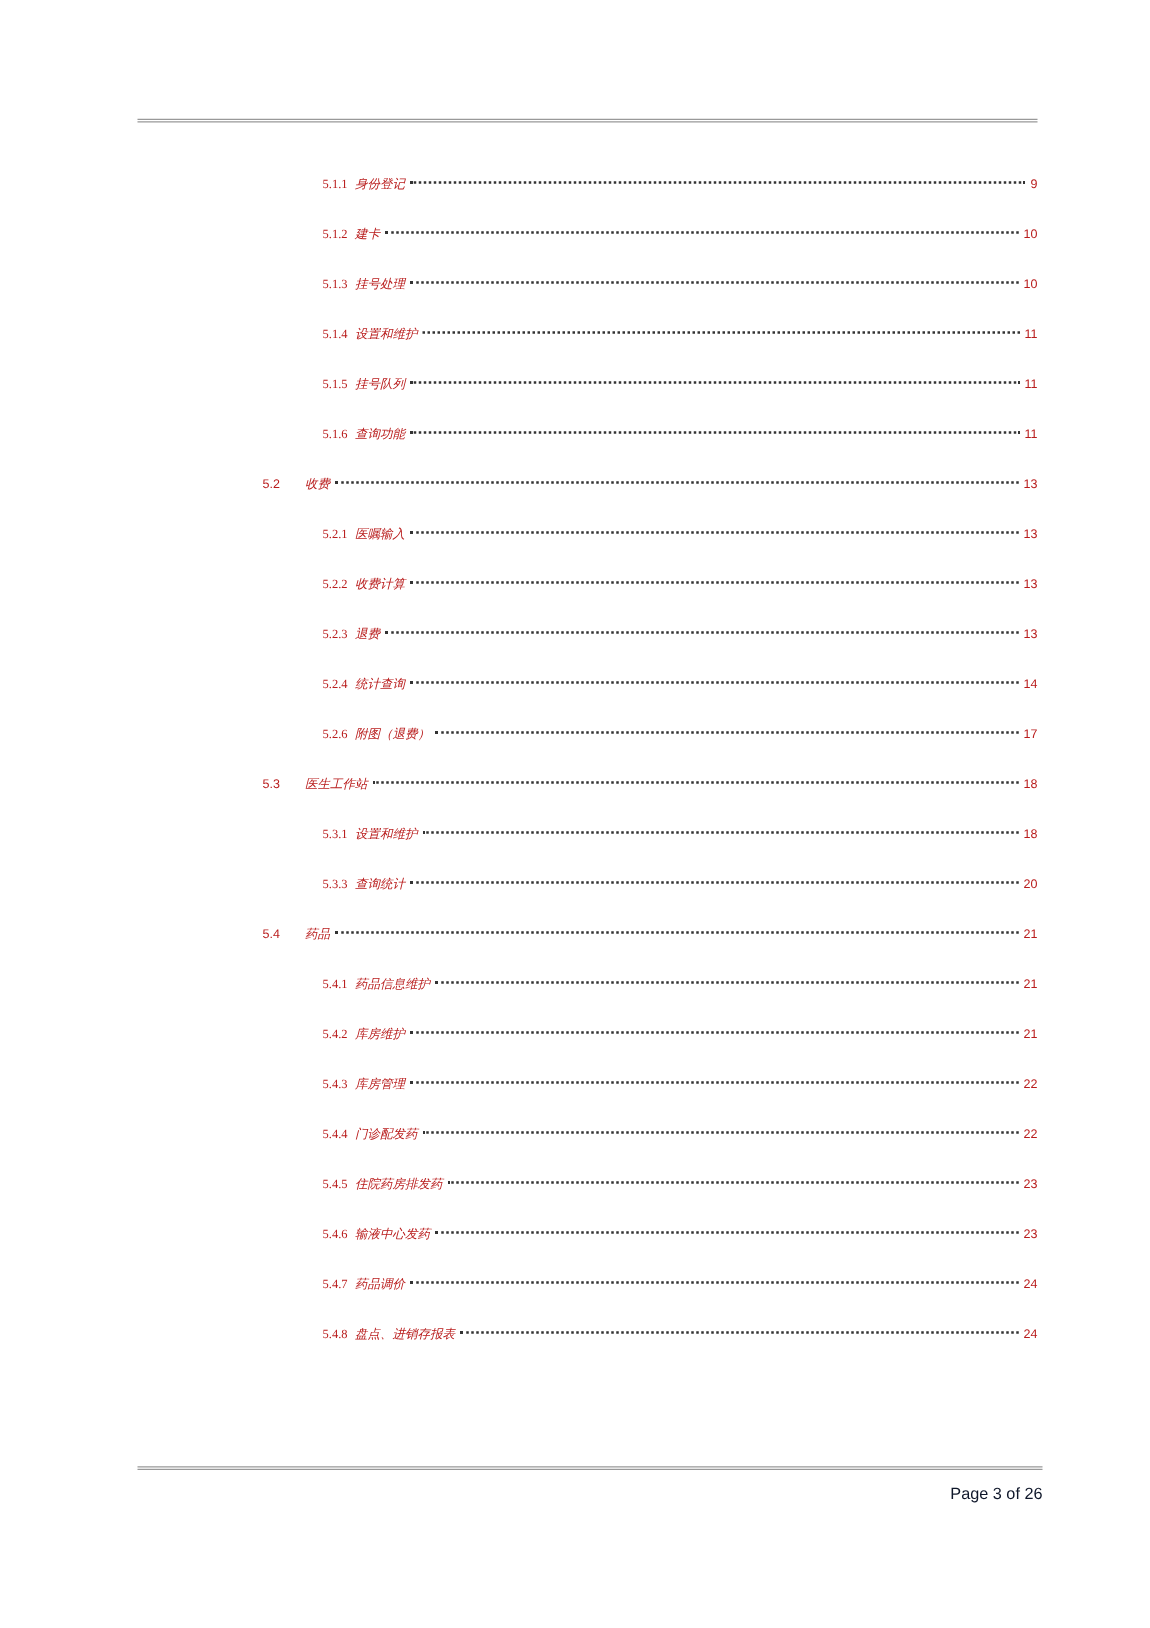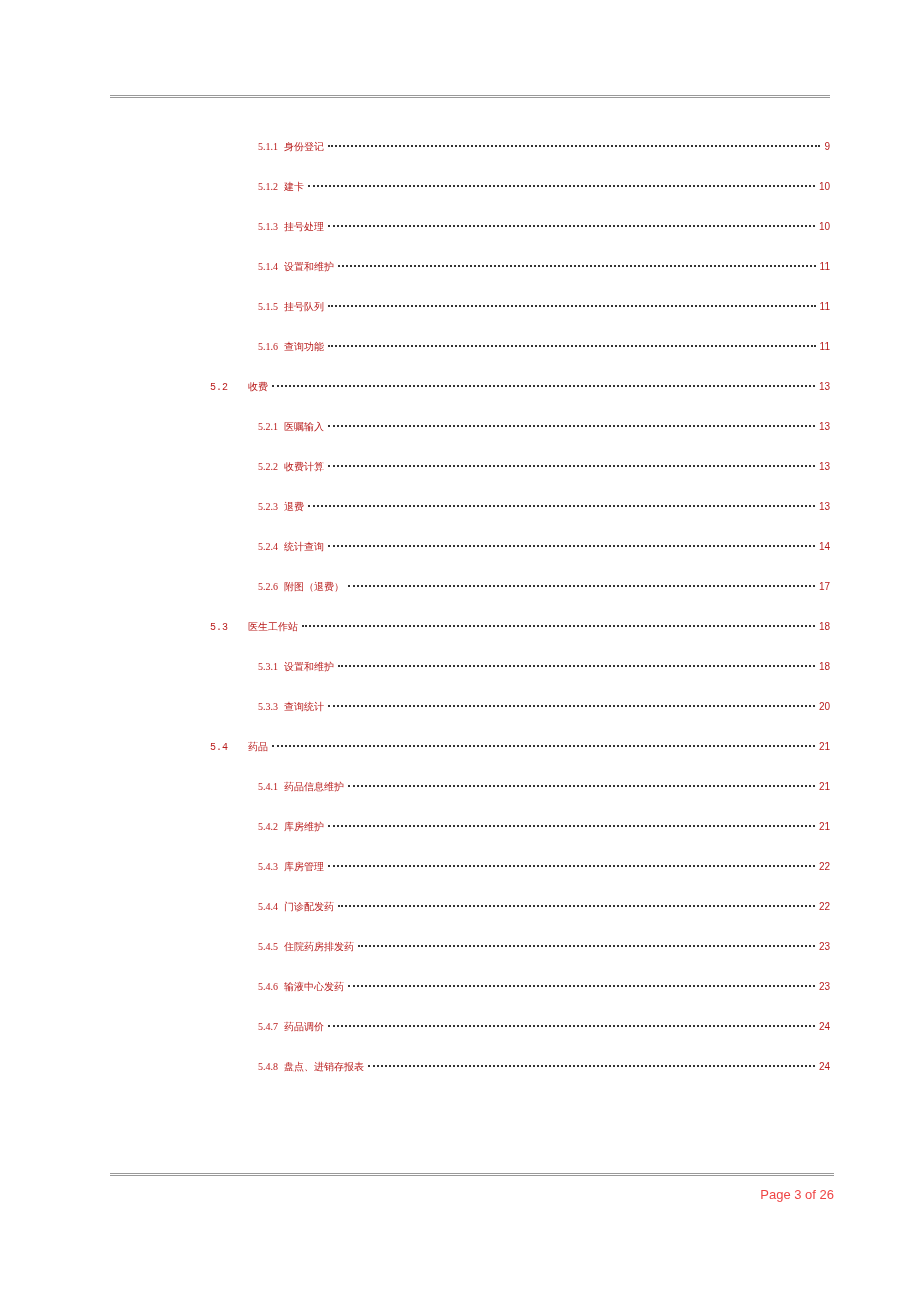--- a/index.html
+++ b/index.html
@@ -42,23 +42,24 @@
     }
     .toc-entry.level-3 {
       margin-left: 48px;
     }
     .entry-num {
       white-space: nowrap;
       margin-right: 6px;
     }
     .entry-title {
       white-space: nowrap;
+      font-style: italic;
     }
     .level-2 .entry-num {
-      font-family: Liberation Mono, monospace;
+      font-family: Liberation Sans, sans-serif;
       margin-right: 20px;
     }
     .dots {
       flex: 1;
       border-bottom: 2px dotted #333;
       margin: 0 4px;
       position: relative;
       top: -3px;
       min-width: 20px;
     }
@@ -74,21 +75,21 @@
       border-top: 1px solid #999;
       border-bottom: 1px solid #999;
       height: 3px;
     }
     .page-number {
       position: absolute;
       bottom: 20px;
       right: -4px;
       font-family: Arial, sans-serif;
       font-size: 13px;
-      color: #ef4444;
+      color: #0f172a;
     }
   </style>
 </head>
 <body>
 
 <div class="page-container">
   <div class="header-line"></div>
 
   <div class="toc-container" id="toc-root">
       <div class="toc-entry level-3">

